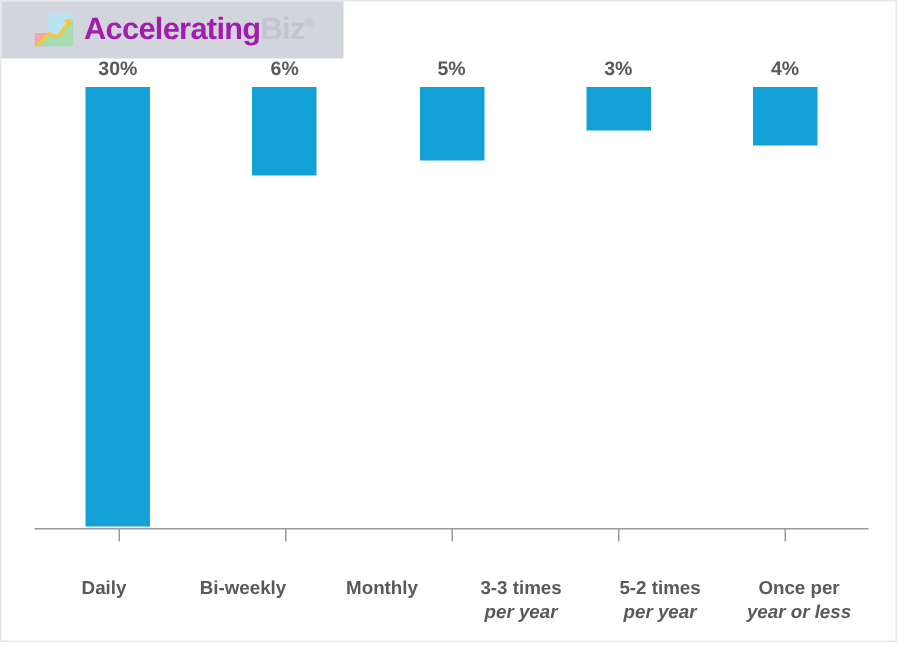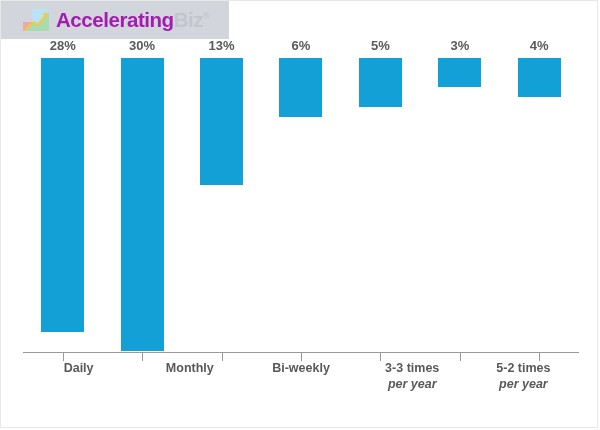--- a/index.html
+++ b/index.html
@@ -119,20 +119,21 @@
   }
   .cat-slot {
     flex: 1 1 0;
     text-align: center;
     font-size: 12.5px;
     font-weight: bold;
     color: #58595b;
     line-height: 1.25;
     padding: 0 1px;
     box-sizing: border-box;
+    margin-top: 24px;
   }
   .cat-slot .l2 { display: block; font-style: italic; }
 </style>
 </head>
 <body>
 
 <div id="frame">
 
   <div id="logo-band">
     <svg id="logo-mark" viewBox="0 0 26 22">
@@ -143,32 +144,22 @@
       <path d="M19.5 4.5 L24.5 3.2 L23.2 8.2 Z" fill="#f5c842"></path>
     </svg>
     <div id="logo-text">
       <span class="logo-accel">Accelerating</span><span class="logo-biz">Biz</span><span class="logo-reg">®</span>
     </div>
   </div>
 
   <div id="chart">
     <div id="bars">
         <div class="bar-slot">
-          <div class="bar-value">28%</div>
-          <div class="bar-rect" style="background: rgb(18, 160, 215); height: 273.875px;"></div>
-          <div class="tick" style="background: rgb(154, 154, 154);"></div>
-        </div>
-        <div class="bar-slot">
           <div class="bar-value">30%</div>
           <div class="bar-rect" style="background: rgb(18, 160, 215); height: 293.438px;"></div>
-          <div class="tick" style="background: rgb(154, 154, 154);"></div>
-        </div>
-        <div class="bar-slot">
-          <div class="bar-value">13%</div>
-          <div class="bar-rect" style="background: rgb(18, 160, 215); height: 127.156px;"></div>
           <div class="tick" style="background: rgb(154, 154, 154);"></div>
         </div>
         <div class="bar-slot">
           <div class="bar-value">6%</div>
           <div class="bar-rect" style="background: rgb(18, 160, 215); height: 58.6875px;"></div>
           <div class="tick" style="background: rgb(154, 154, 154);"></div>
         </div>
         <div class="bar-slot">
           <div class="bar-value">5%</div>
           <div class="bar-rect" style="background: rgb(18, 160, 215); height: 48.9062px;"></div>
@@ -181,20 +172,21 @@
         </div>
         <div class="bar-slot">
           <div class="bar-value">4%</div>
           <div class="bar-rect" style="background: rgb(18, 160, 215); height: 39.125px;"></div>
           <div class="tick" style="background: rgb(154, 154, 154);"></div>
         </div>
       </div>
     <div id="baseline"></div>
     <div id="cats">
         <div class="cat-slot"><span>Daily</span></div>
+        <div class="cat-slot"><span>Bi-weekly</span></div>
         <div class="cat-slot"><span>Monthly</span></div>
-        <div class="cat-slot"><span>Bi-weekly</span></div>
         <div class="cat-slot"><span>3-3 times</span><span class="l2">per year</span></div>
         <div class="cat-slot"><span>5-2 times</span><span class="l2">per year</span></div>
+        <div class="cat-slot"><span>Once per</span><span class="l2">year or less</span></div>
       </div>
   </div>
 
 </div>
 
 </body></html>

